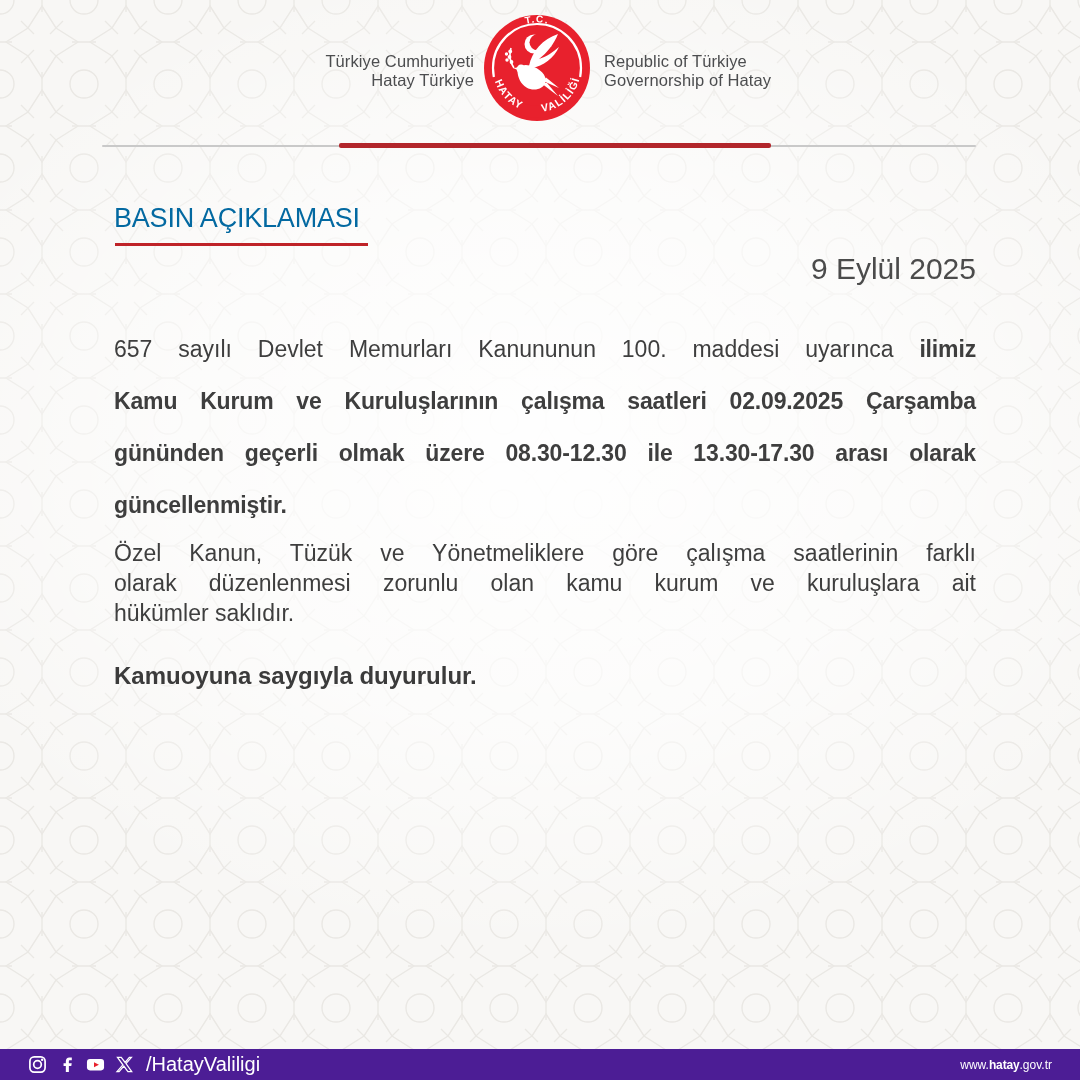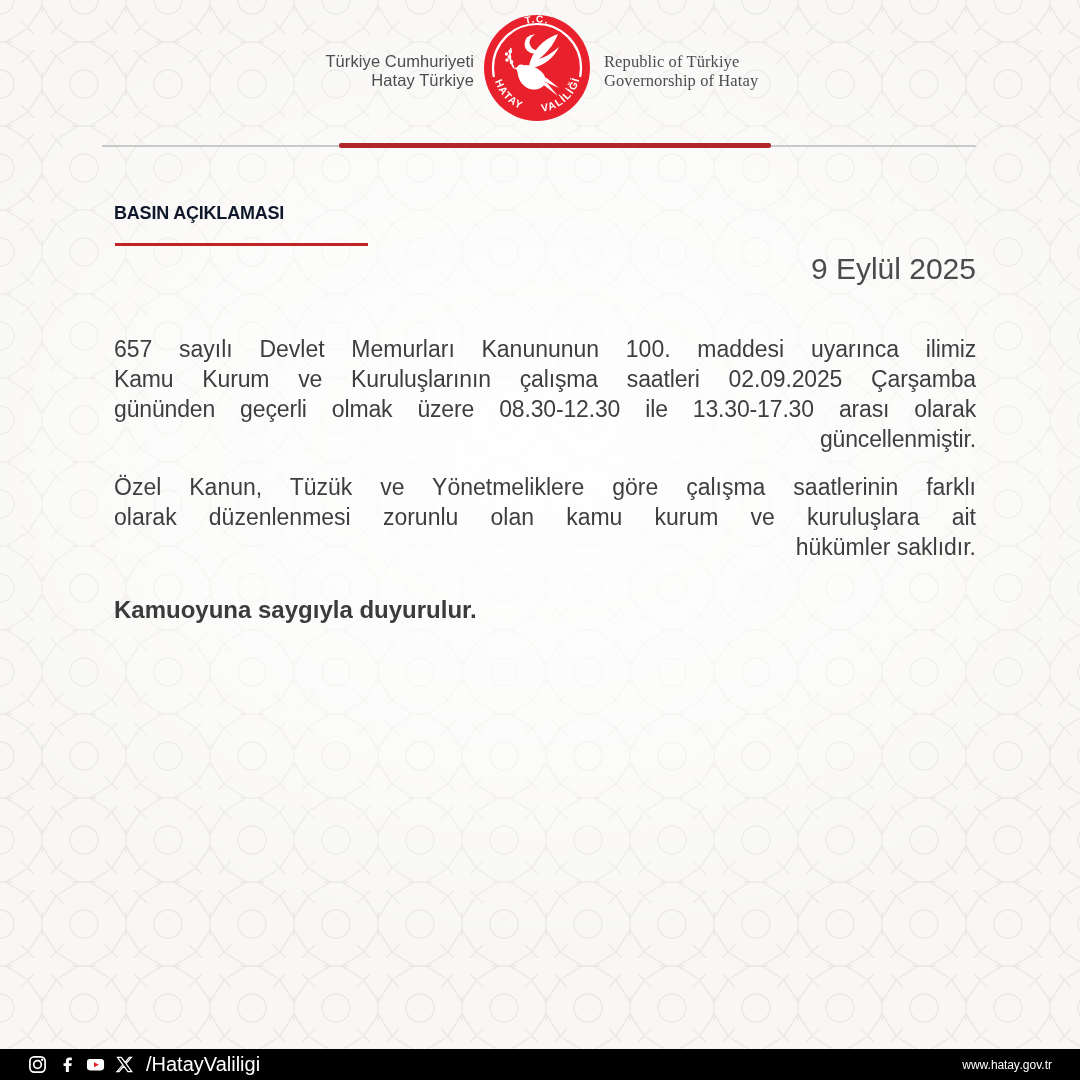--- a/index.html
+++ b/index.html
@@ -5,40 +5,40 @@
   html,body{margin:0;padding:0;}
   body{font-family:"Liberation Sans",sans-serif;background:#e9e9e7;}
   .canvas{position:relative;width:1080px;height:1080px;background:#f8f7f5;overflow:hidden;}
   .pattern-layer{position:absolute;inset:0;}
   .glow-layer{position:absolute;inset:0;
     background:radial-gradient(ellipse 62% 46% at 50% 42%, rgba(255,255,255,.95) 0%, rgba(255,255,255,.6) 55%, rgba(255,255,255,0) 100%);}
   
   .hdr-left{position:absolute;left:176px;top:52px;width:298px;text-align:right;
     font-size:16.5px;line-height:19px;color:#4c4d4f;letter-spacing:.1px;}
   .hdr-right{position:absolute;left:604px;top:52px;width:320px;text-align:left;
-    font-size:16.5px;line-height:19px;color:#4c4d4f;letter-spacing:.1px;font-family:Liberation Serif, serif;}
+    font-size:16.5px;line-height:19px;color:#4c4d4f;letter-spacing:.1px;}
   .logo{position:absolute;left:483px;top:14px;width:108px;height:108px;}
   .divider-gray{position:absolute;left:102px;top:145px;width:874px;height:2px;background:#c9c9c9;border-radius:1px;}
   .divider-red{position:absolute;left:339px;top:143px;width:432px;height:5px;background:#b2262b;border-radius:2px;}
   
-  .doc-title{position:absolute;left:114px;top:203px;font-size:18px;font-weight:bold;
-    color:#0f172a;letter-spacing:-.2px;}
+  .doc-title{position:absolute;left:114px;top:203px;font-size:27px;font-weight:normal;
+    color:#0369a1;letter-spacing:-.2px;}
   .title-underline{position:absolute;left:115px;top:243px;width:253px;height:3px;background:#bf2328;}
   .doc-date{position:absolute;left:114px;top:252px;width:862px;text-align:right;
     font-size:30px;color:#4b4b4b;}
   
   .doc-body{position:absolute;left:114px;top:334px;width:862px;font-size:23px;
     line-height:30px;color:#3e3e3e;}
   .jline{text-align:justify;text-align-last:justify;}
-  .lline{text-align:right;}
+  .lline{text-align:left;}
   .p2{margin-top:18px;}
   .closing{margin-top:33px;font-size:24px;font-weight:bold;color:#3b3b3b;}
-  b,.bold{font-weight:normal;letter-spacing:-.15px;}
+  b,.bold{font-weight:bold;letter-spacing:-.15px;margin-top:22px;}
   
-  .footer{position:absolute;left:0;top:1049px;width:1080px;height:31px;background:#000000;
+  .footer{position:absolute;left:0;top:1049px;width:1080px;height:31px;background:#4c1d95;
     display:flex;align-items:center;justify-content:space-between;box-sizing:border-box;padding:0 28px;}
   .footer-left{display:flex;align-items:center;gap:10px;color:#fff;}
   .social-icon{width:19px;height:19px;display:inline-block;cursor:pointer;}
   .handle{font-size:20px;color:#fff;margin-left:2px;}
   .website{font-size:12px;color:#fff;cursor:pointer;}
 </style>
 </head>
 <body>
 
 <div class="canvas">

